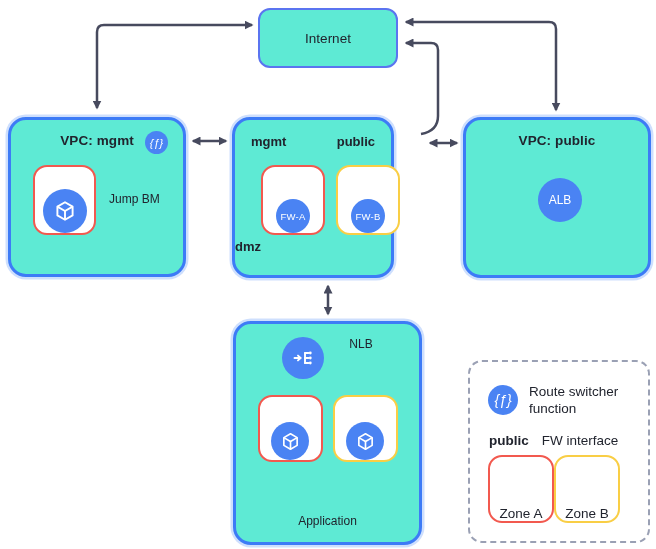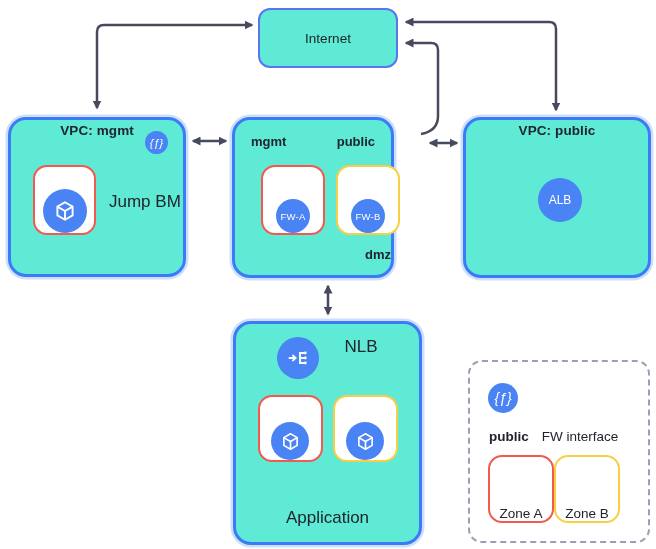--- a/index.html
+++ b/index.html
@@ -15,35 +15,35 @@
   .vpc{
     border:3.5px solid #3d7bf6;border-radius:18px;
     box-shadow:0 0 0 2.5px rgba(125,170,250,.38);
   }
   .internet{
     border:2.5px solid #5b74f0;border-radius:12px;
     display:flex;align-items:center;justify-content:center;
     font-size:13.5px;font-weight:500;
   }
   .vpc-title{
-    text-align:center;font-weight:700;font-size:13.5px;margin-top:3px;
+    text-align:center;font-weight:700;font-size:13.5px;margin-top:13px;
     letter-spacing:.1px;
   }
   .frame{
     position:absolute;box-sizing:border-box;border-radius:14px;background:#fff;
     display:flex;align-items:flex-end;justify-content:center;
   }
   .frame.red{border:2.5px solid #f2594f;}
   .frame.yellow{border:2.5px solid #f9ce45;}
   .circle{
     border-radius:50%;background:#4a83f3;color:#ffffff;
     display:flex;align-items:center;justify-content:center;flex:0 0 auto;
   }
   .corner-label{position:absolute;font-weight:700;font-size:13px;}
-  .unit-label{font-size:17px;color:#21242e;}
+  .unit-label{font-size:12px;color:#21242e;}
   .fn-badge{position:absolute;width:23px;height:23px;font-size:11px;font-style:italic;}
 
   
   .legend{
     position:absolute;left:468px;top:360px;width:182px;height:183px;box-sizing:border-box;
     border:2px dashed #9aa0b4;border-radius:14px;background:#fff;
   }
   .legend-row1{display:flex;align-items:center;gap:11px;margin:21px 12px 0 18px;}
   .legend-row1 .circle{width:30px;height:30px;font-size:14px;font-style:italic;}
   .legend-text{font-size:13.5px;line-height:17px;}
@@ -57,21 +57,21 @@
 
   #vpc-mgmt{left:8px;top:117px;width:178px;height:160px;}
   #vpc-mgmt .fn-badge{right:15px;top:11px;}
   #jump-frame{left:22px;top:45px;width:63px;height:70px;}
   #jump-frame .circle{width:44px;height:44px;}
   #jump-label{position:absolute;left:98px;top:72px;}
 
   #fw-box{left:232px;top:117px;width:162px;height:161px;}
   #fw-box .lbl-mgmt{left:16px;top:14px;}
   #fw-box .lbl-public{right:16px;top:14px;}
-  #fw-box .lbl-dmz{bottom:13px;left:0;right:0;text-align:right;}
+  #fw-box .lbl-dmz{bottom:21px;left:0;right:0;text-align:left;}
   #fwa-frame{left:26px;top:45px;width:64px;height:70px;}
   #fwb-frame{left:101px;top:45px;width:64px;height:70px;}
   .fw-circle{width:34px;height:34px;font-size:9.5px;font-weight:500;letter-spacing:.2px;}
 
   #vpc-public{left:463px;top:117px;width:188px;height:161px;}
   #alb-circle{position:absolute;left:72px;top:58px;width:44px;height:44px;font-size:12px;}
 
   #vpc-dmz{left:233px;top:321px;width:189px;height:224px;}
   #nlb-row{display:flex;align-items:flex-start;justify-content:center;gap:25px;margin-top:13px;}
   #nlb-row .circle{width:42px;height:42px;}
@@ -198,20 +198,21 @@
       </div>
     </div>
     <div id="app-label" class="unit-label">Application</div>
   </div>
 
   <div class="legend">
     <div class="legend-row1">
       <div class="circle">
         <span>{ƒ}</span>
       </div>
+      <div class="legend-text">Route switcher function</div>
     </div>
     <div class="legend-row2">
       <span class="b">public</span><span>FW interface</span>
     </div>
     <div class="legend-zones">
       <div class="frame red">
         <span>Zone A</span>
       </div>
       <div class="frame yellow">
         <span>Zone B</span>

